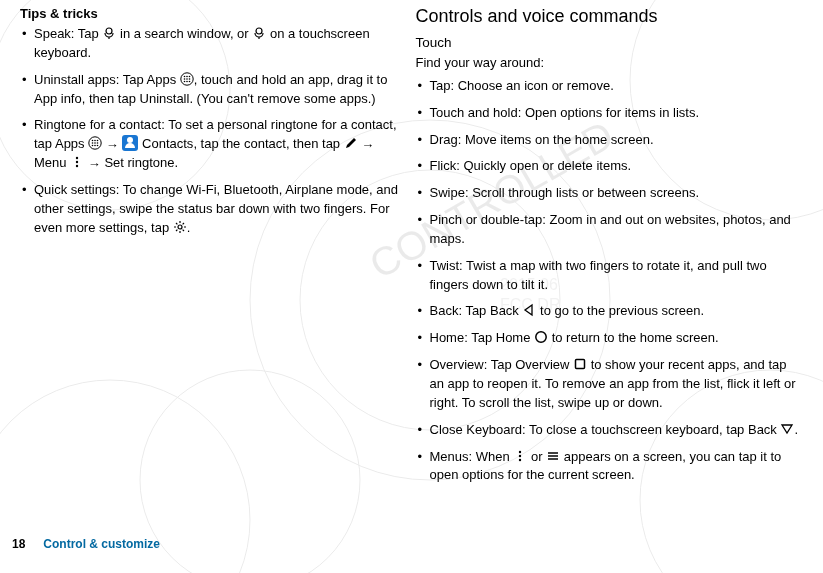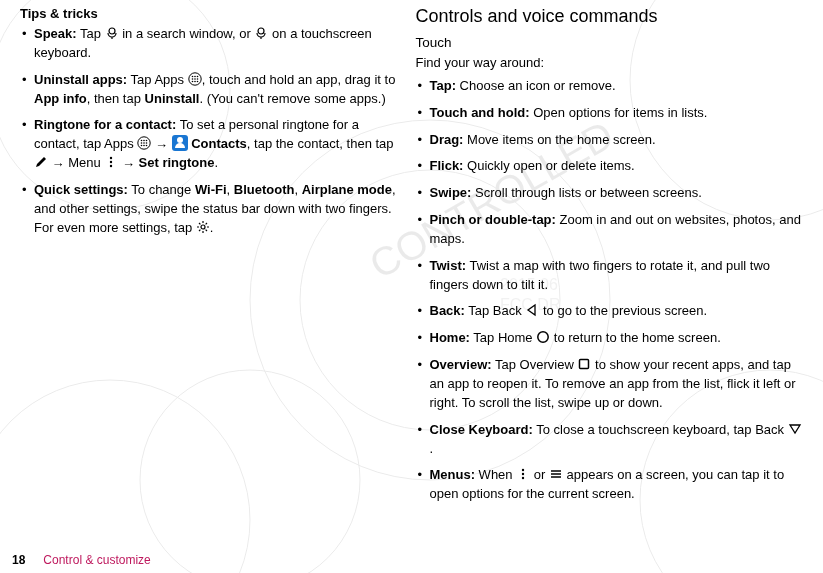--- a/index.html
+++ b/index.html
@@ -33,21 +33,21 @@
     padding: 0 8px;
   }
   .col.right { padding-left: 4px; }
   h3.tips { font-size: 13px; font-weight: 600; margin-bottom: 4px; }
   h2.controls { font-size: 18px; font-weight: 400; margin-bottom: 8px; }
   h4.touch { font-size: 13.5px; font-weight: 400; margin-bottom: 4px; }
   p.lead { margin-bottom: 4px; line-height: 1.45; }
   ul { list-style: none; }
   li { position: relative; padding-left: 14px; margin-bottom: 8px; line-height: 1.45; }
   li::before { content: "•"; position: absolute; left: 2px; top: 0; }
-  b { font-weight: 700; }
+  b { font-weight: 400; }
   .ico {
     display: inline-block;
     width: 14px; height: 14px;
     vertical-align: -2px;
   }
   .ico svg { width: 100%; height: 100%; display: block; }
   .contacts-badge {
     display: inline-block;
     width: 16px; height: 16px;
     background: #1976d2;
@@ -62,29 +62,29 @@
     background: #fff; left: 5px; top: 2px;
   }
   .contacts-badge::after {
     content: "";
     position: absolute;
     width: 10px; height: 5px; border-radius: 5px 5px 0 0;
     background: #fff; left: 3px; top: 8px;
   }
   .footer {
     position: absolute;
-    bottom: 6px; left: 12px;
+    bottom: 22px; left: 12px;
     font-size: 12px;
     display: flex;
     align-items: baseline;
     gap: 18px;
     z-index: 1;
   }
   .footer .pg { font-weight: 700; }
-  .footer .sec { color: #be185d; }
+  .footer .sec { color: #0369a1; font-weight: bold; }
 </style>
 </head>
 <body>
 
 <div class="watermark">
 <svg viewBox="0 0 823 573">
   <g fill="none" stroke="#000" stroke-width="1">
     <circle cx="110" cy="90" r="120"></circle>
     <circle cx="110" cy="520" r="140"></circle>
     <circle cx="430" cy="300" r="180"></circle>

